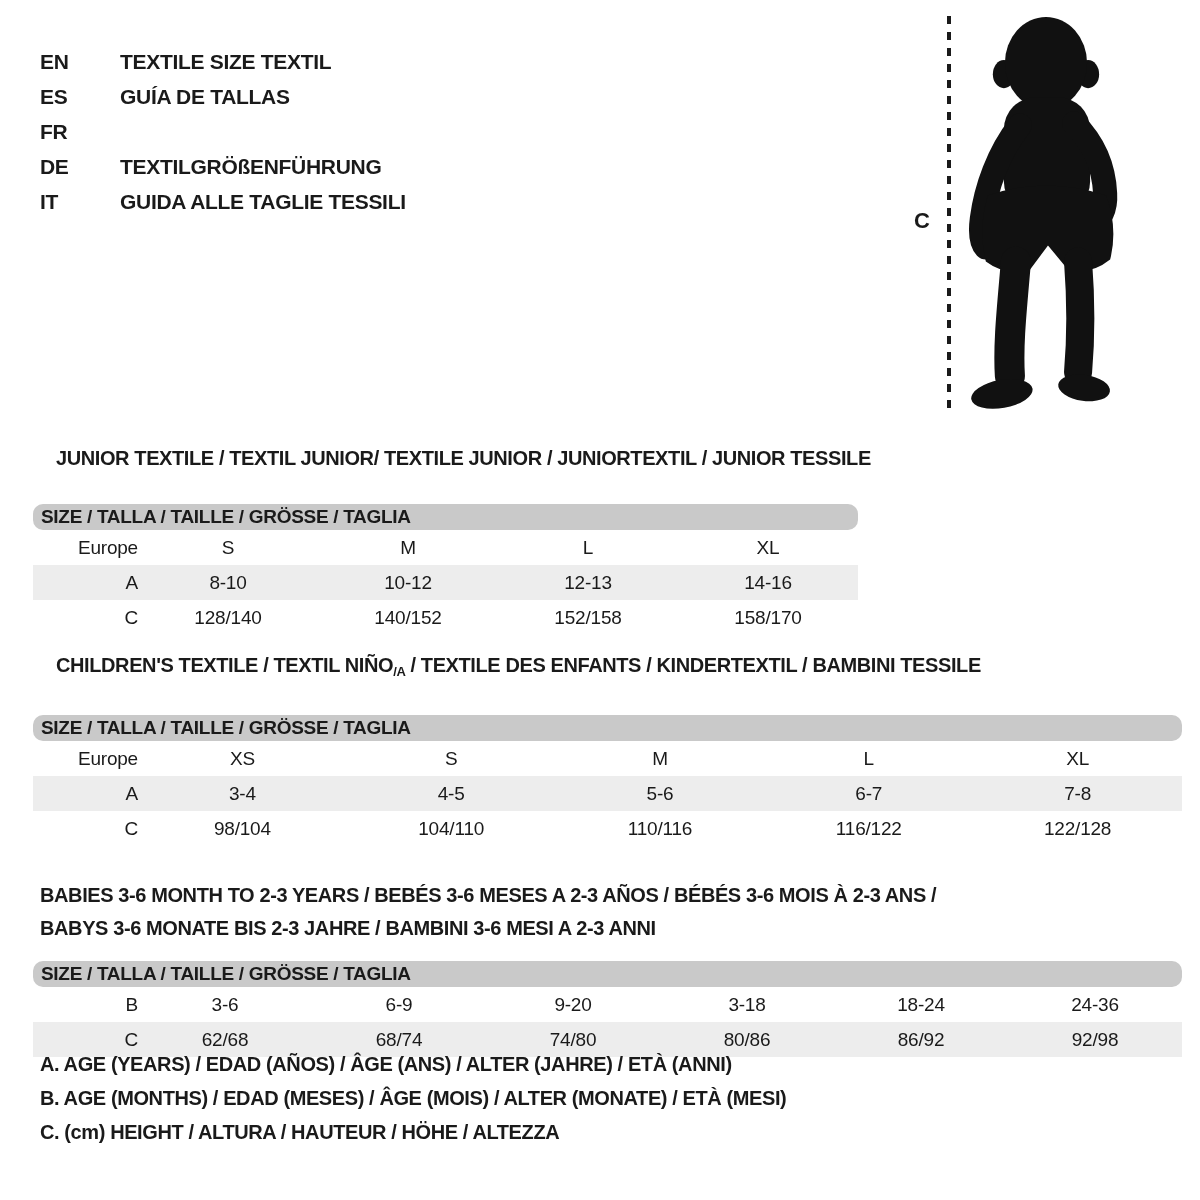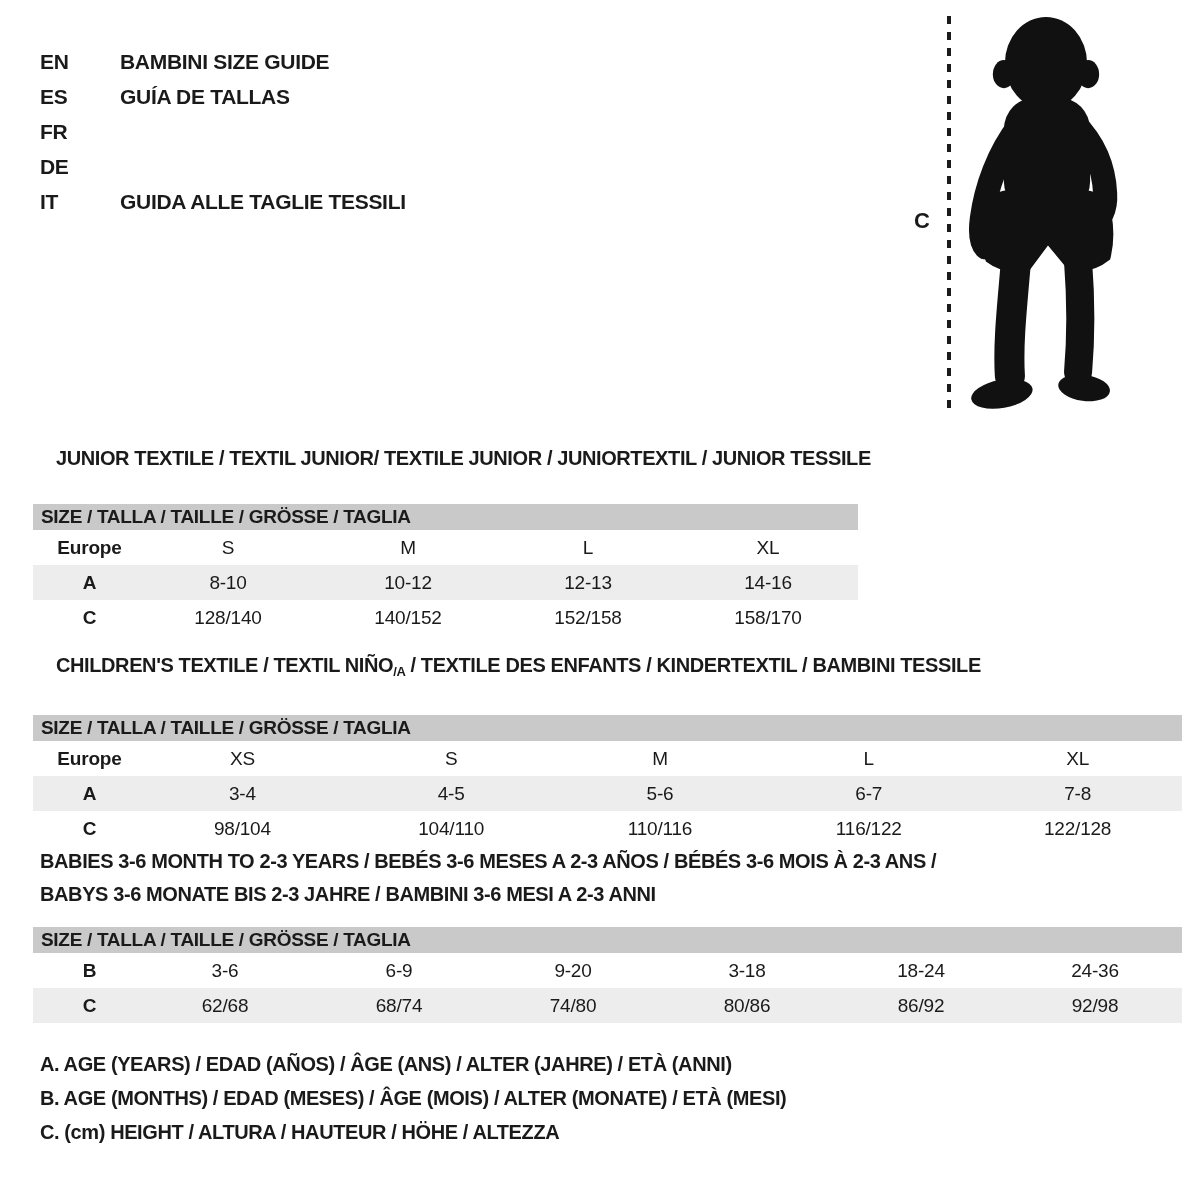--- a/index.html
+++ b/index.html
@@ -32,60 +32,62 @@
 
   
   .section { position: absolute; left: 33px; }
   .section h2 {
     margin: 16px; font-size: 20px; font-weight: 700; letter-spacing: -0.4px;
     line-height: 24px; padding-left: 7px; white-space: nowrap;
   }
   .sub-small { font-size: 13px; vertical-align: -4px; font-weight: 700; }
   #sec-junior   { top: 430px; width: 825px; }
   #sec-children { top: 637px; width: 1149px; }
-  #sec-babies   { top: 845px; width: 1149px; }
+  #sec-babies   { top: 879px; width: 1149px; }
   #sec-junior .band   { margin-top: 34px; }
   #sec-children .band { margin-top: 31px; }
   #sec-babies .band   { margin-top: 16px; }
   .babies-title-line { margin: 0; font-size: 20px; font-weight: 700; letter-spacing: -0.4px; line-height: 33px; padding-left: 7px; white-space: nowrap; }
 
   .band {
     background: #c9c9c9;
     height: 26px; line-height: 26px;
     font-size: 19px; font-weight: 700; letter-spacing: -0.3px;
     padding-left: 8px;
+    border-radius: 10px;
   }
   .row { display: grid; height: 35px; align-items: center; font-size: 19px; letter-spacing: -0.2px; }
   .row.shaded { background: #ededed; }
   .cell { text-align: center; }
-  .cell.label { text-align: center; padding-left: 8px; font-weight: bold; }
+  .cell.label { text-align: right; padding-left: 8px; }
 
   
   .legend { position: absolute; left: 40px; top: 1047px; }
   .legend-line { font-size: 20px; font-weight: 700; letter-spacing: -0.4px; line-height: 34px; white-space: nowrap; }
 </style>
 </head>
 <body>
 
 <div class="page">
 
   <div class="langs">
       <div class="lang-row">
         <span class="lang-code">EN</span>
-        <span>BAMBINI SIZE GUIDE</span>
+        <span>TEXTILE SIZE TEXTIL</span>
       </div>
       <div class="lang-row">
         <span class="lang-code">ES</span>
         <span>GUÍA DE TALLAS</span>
       </div>
       <div class="lang-row">
         <span class="lang-code">FR</span>
       </div>
       <div class="lang-row">
         <span class="lang-code">DE</span>
+        <span>TEXTILGRÖßENFÜHRUNG</span>
       </div>
       <div class="lang-row">
         <span class="lang-code">IT</span>
         <span>GUIDA ALLE TAGLIE TESSILI</span>
       </div>
     </div>
 
   <span class="figure-label">C</span>
   <div class="dash-line"></div>
   <svg class="silhouette" viewBox="0 0 180 405" aria-hidden="true">

